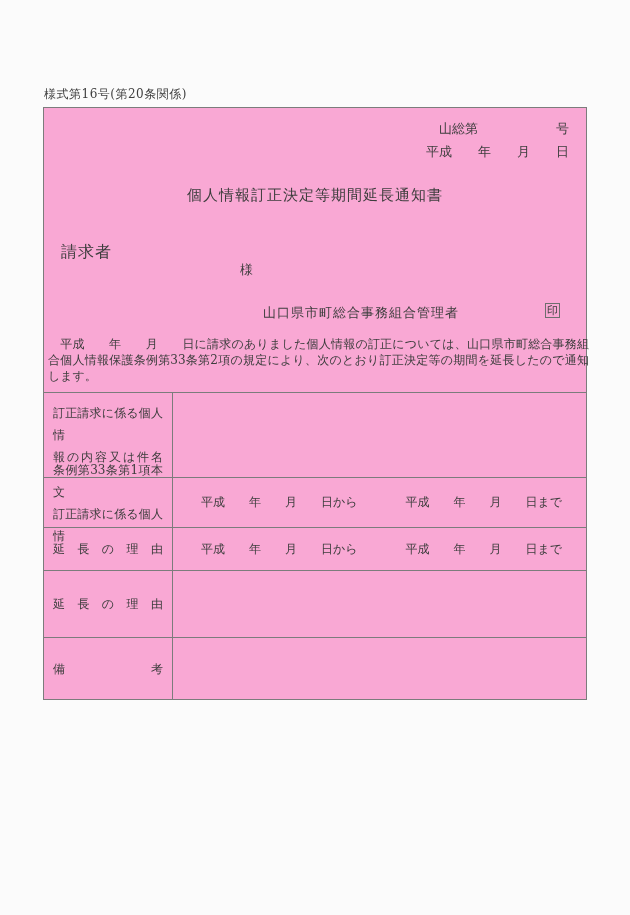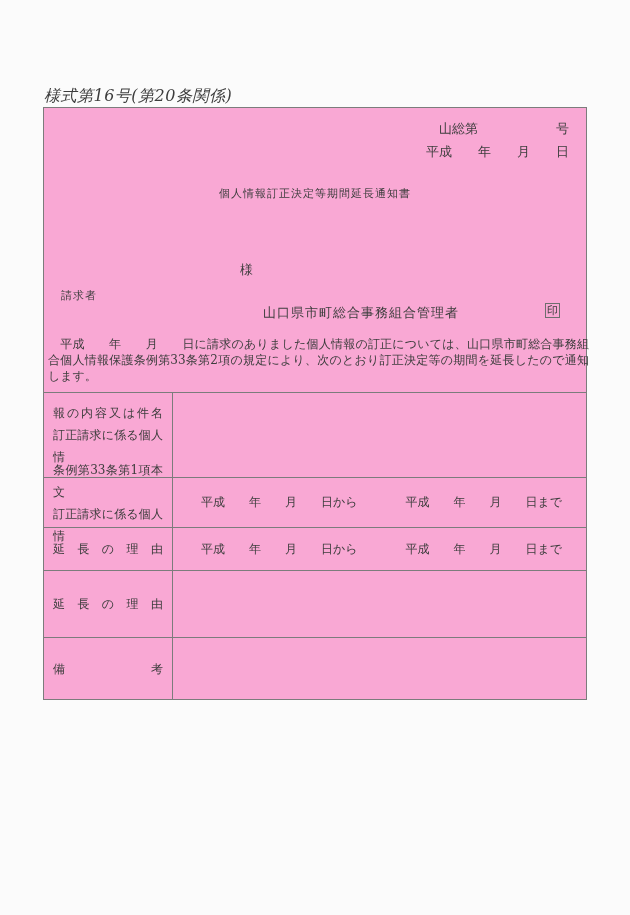--- a/index.html
+++ b/index.html
@@ -7,43 +7,43 @@
     width: 630px; height: 915px;
     background: #fbfbfb;
     font-family: "DejaVu Serif", "Liberation Serif", serif;
     color: #3d3d3d;
     position: relative;
   }
   .page { position: absolute; inset: 0; }
 
   .form-code {
     position: absolute; left: 44px; top: 86px;
-    font-size: 16px; letter-spacing: 0.5px; font-style: italic;
+    font-size: 12px; letter-spacing: 0.5px;
   }
 
   .doc-box {
     position: absolute; left: 43px; top: 107px;
     width: 544px; height: 593px;
     border: 1px solid #7c7c7c;
     background: #f9a8d4;
   }
 
   .header-block {
     position: absolute; top: 9px; right: 17px;
     text-align: right; font-size: 13px; line-height: 23px;
   }
 
   .doc-title {
     position: absolute; top: 78px; left: 0; width: 100%;
-    text-align: center; font-size: 11px; letter-spacing: 1px;
+    text-align: center; font-size: 15px; letter-spacing: 1px;
   }
 
   .claimant {
     position: absolute; left: 17px; top: 134px;
-    font-size: 11px; letter-spacing: 1px; margin-top: 46px;
+    font-size: 16px; letter-spacing: 1px;
   }
   .honorific {
     position: absolute; left: 196px; top: 153px;
     font-size: 13px;
   }
 
   .issuer-line { position: absolute; left: 0; top: 196px; width: 100%; height: 16px; }
   .issuer-name {
     position: absolute; left: 219px; top: 0;
     font-size: 13px; letter-spacing: 1px;
@@ -110,22 +110,22 @@
       <span class="issuer-name">山口県市町総合事務組合管理者</span>
       <span class="seal-mark">印</span>
     </div>
 
     <div class="notice-paragraph">　平成　　年　　月　　日に請求のありました個人情報の訂正については、山口県市町総合事務組合個人情報保護条例第33条第2項の規定により、次のとおり訂正決定等の期間を延長したので通知します。</div>
 
     <div class="form-table">
 
       <div class="trow r1">
         <div class="label-cell">
+          <div class="label-line">訂正請求に係る個人情</div>
           <div class="label-line">報の内容又は件名</div>
-          <div class="label-line">訂正請求に係る個人情</div>
         </div>
         <div class="value-cell"></div>
       </div>
 
       <div class="trow r2">
         <div class="label-cell">
           <div class="label-line">条例第33条第1項本文</div>
           <div class="label-line">訂正請求に係る個人情</div>
         </div>
         <div class="value-cell">平成　　年　　月　　日から　　　　平成　　年　　月　　日まで</div>

